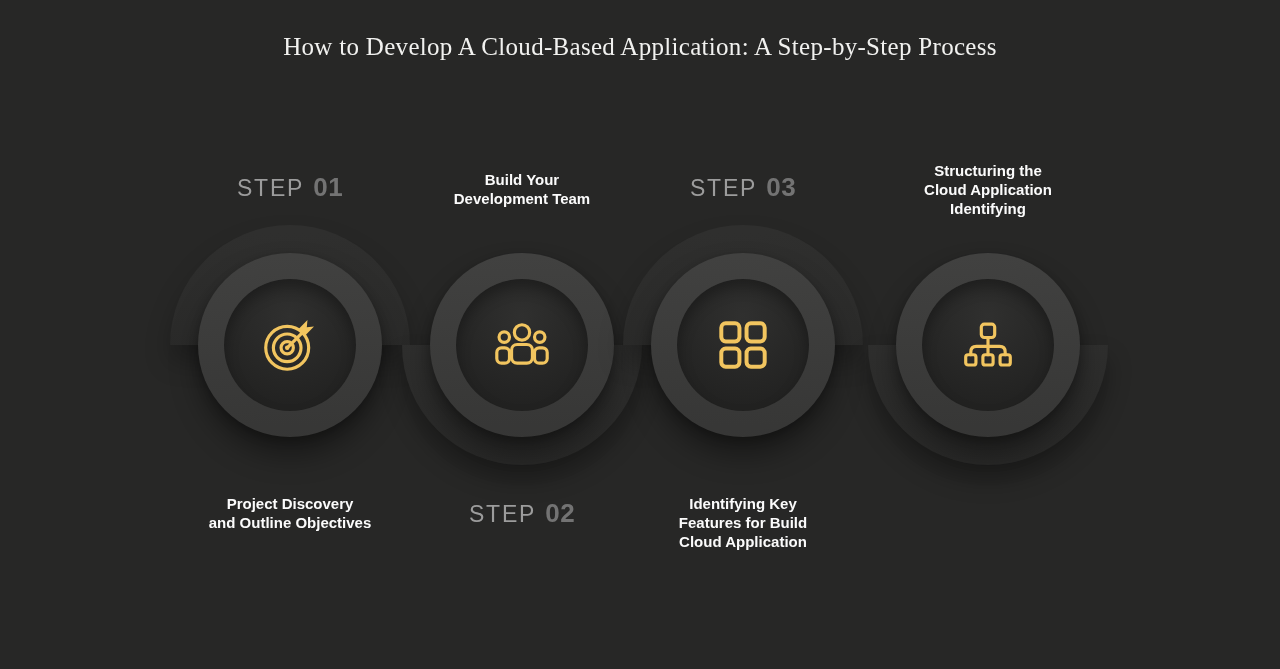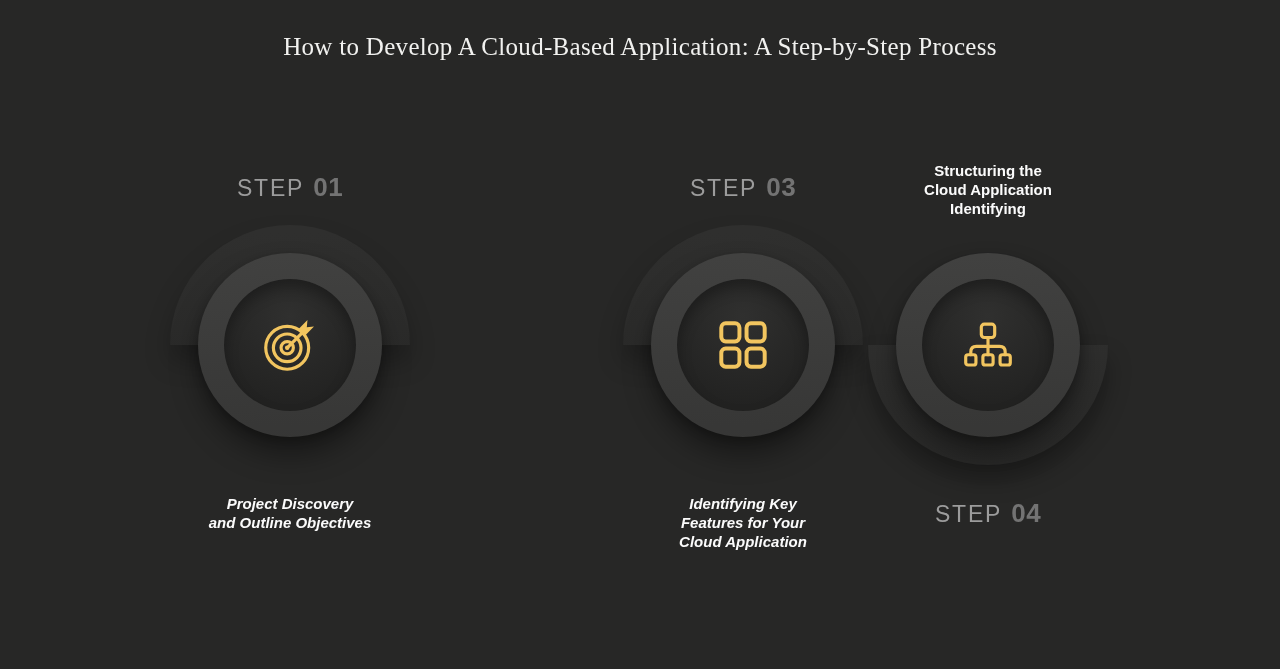--- a/index.html
+++ b/index.html
@@ -67,21 +67,21 @@
   .step-num{
     font-size:26px; font-weight:700; letter-spacing:0.5px; color:var(--step-number);
     margin-left:9px;
   }
   .desc{
     position:absolute; left:0; width:100%; text-align:center;
     font-size:15px; line-height:19px; font-weight:700;
     color:var(--description-text); white-space:pre-line;
   }
   .desc-top{top:189px; transform:translateY(-50%);}
-  .desc-bottom{top:494px;font-style:italic;}
+  .desc-bottom{top:494px;}
 </style>
 </head>
 <body>
 
 <div class="canvas">
 
   <div class="title">How to Develop A Cloud-Based Application: A Step-by-Step Process</div>
 
   <div class="step step-1">
     <div class="arc arc-top"></div>
@@ -99,40 +99,62 @@
         </svg>
       </div>
     </div>
     <div class="step-label label-top">
       <span class="step-word">STEP</span><span class="step-num">01</span>
     </div>
     <div class="desc desc-bottom">Project Discovery
 and Outline Objectives</div>
   </div>
 
+  <div class="step step-2">
+    <div class="arc arc-bottom"></div>
+    <div class="circle">
+      <div class="inner">
+        <svg class="icon" width="56" height="46" viewBox="0 0 60 48">
+          <g fill="none" stroke="currentColor" stroke-width="3.4" stroke-linecap="round" stroke-linejoin="round">
+            <circle cx="11" cy="15.5" r="5.6"></circle>
+            <circle cx="49" cy="15.5" r="5.6"></circle>
+            <rect x="3" y="27" width="13.6" height="16.5" rx="5"></rect>
+            <rect x="43.4" y="27" width="13.6" height="16.5" rx="5"></rect>
+            <circle cx="30" cy="10.5" r="8.2"></circle>
+            <rect x="18.8" y="23.5" width="22.4" height="20" rx="6"></rect>
+          </g>
+        </svg>
+      </div>
+    </div>
+    <div class="desc desc-top">Build Your
+Development Team</div>
+    <div class="step-label label-bottom">
+      <span class="step-word">STEP</span><span class="step-num">02</span>
+    </div>
+  </div>
 
   <div class="step step-3">
     <div class="arc arc-top"></div>
     <div class="circle">
       <div class="inner">
         <svg class="icon" width="48" height="48" viewBox="0 0 46 46">
           <g fill="none" stroke="currentColor" stroke-width="3.8" stroke-linejoin="round">
             <rect x="2.2" y="2.2" width="17.4" height="17.4" rx="4.2"></rect>
             <rect x="26.4" y="2.2" width="17.4" height="17.4" rx="4.2"></rect>
             <rect x="2.2" y="26.4" width="17.4" height="17.4" rx="4.2"></rect>
             <rect x="26.4" y="26.4" width="17.4" height="17.4" rx="4.2"></rect>
           </g>
         </svg>
       </div>
     </div>
     <div class="step-label label-top">
       <span class="step-word">STEP</span><span class="step-num">03</span>
     </div>
     <div class="desc desc-bottom">Identifying Key
-Features for Your
+Features for Build
 Cloud Application</div>
   </div>
 
   <div class="step step-4">
     <div class="arc arc-bottom"></div>
     <div class="circle">
       <div class="inner">
         <svg class="icon" width="52" height="47" viewBox="0 0 56 50">
           <g fill="none" stroke="currentColor" stroke-width="3.4" stroke-linecap="round" stroke-linejoin="round">
             <rect x="20.8" y="2" width="14.4" height="14.4" rx="3.2"></rect>
@@ -142,18 +164,15 @@
             <rect x="4" y="35" width="11" height="11" rx="2.5"></rect>
             <rect x="22.5" y="35" width="11" height="11" rx="2.5"></rect>
             <rect x="41" y="35" width="11" height="11" rx="2.5"></rect>
           </g>
         </svg>
       </div>
     </div>
     <div class="desc desc-top">Structuring the
 Cloud Application
 Identifying</div>
-    <div class="step-label label-bottom">
-      <span class="step-word">STEP</span><span class="step-num">04</span>
-    </div>
   </div>
 
 </div>
 
 </body></html>

